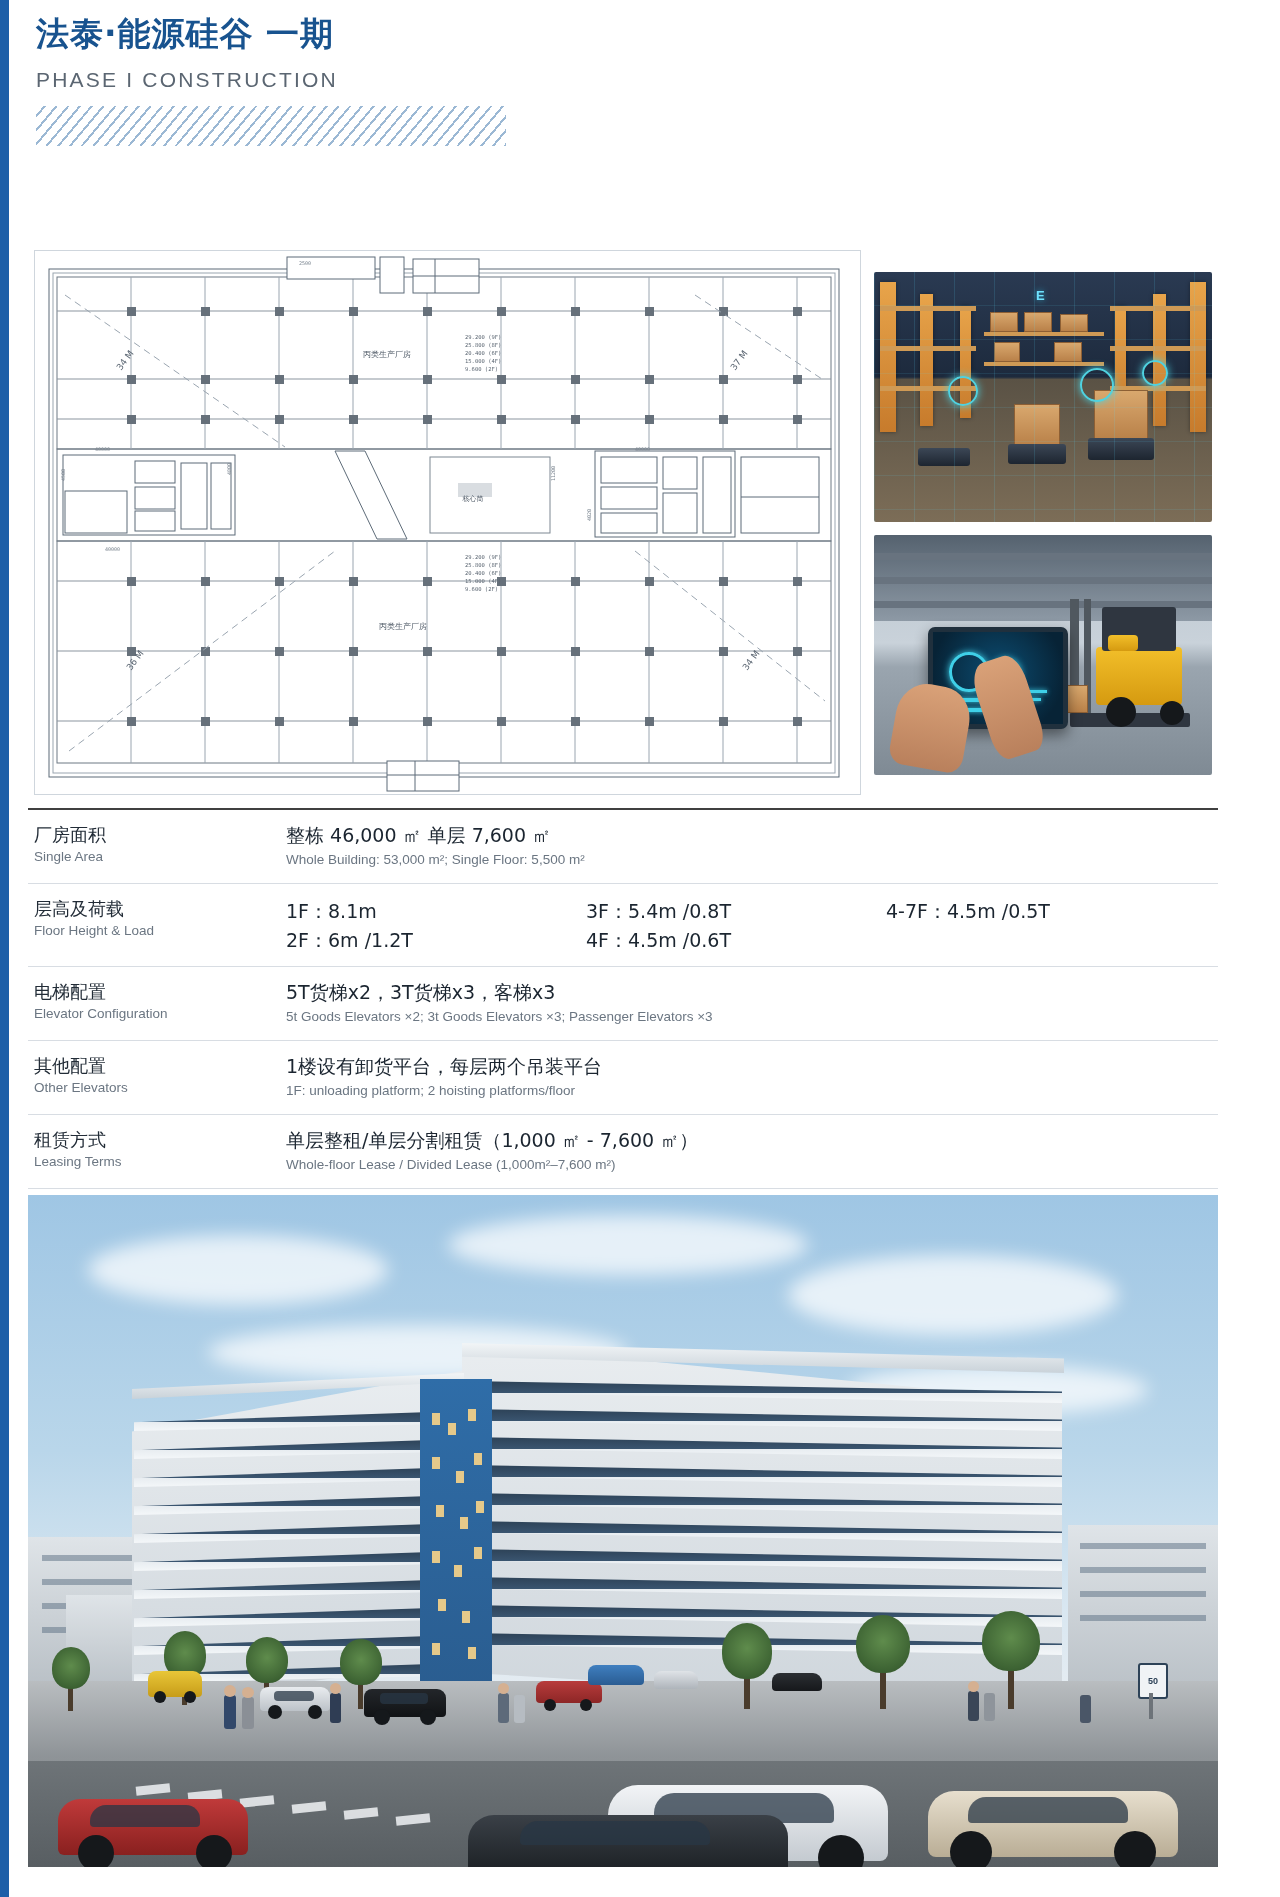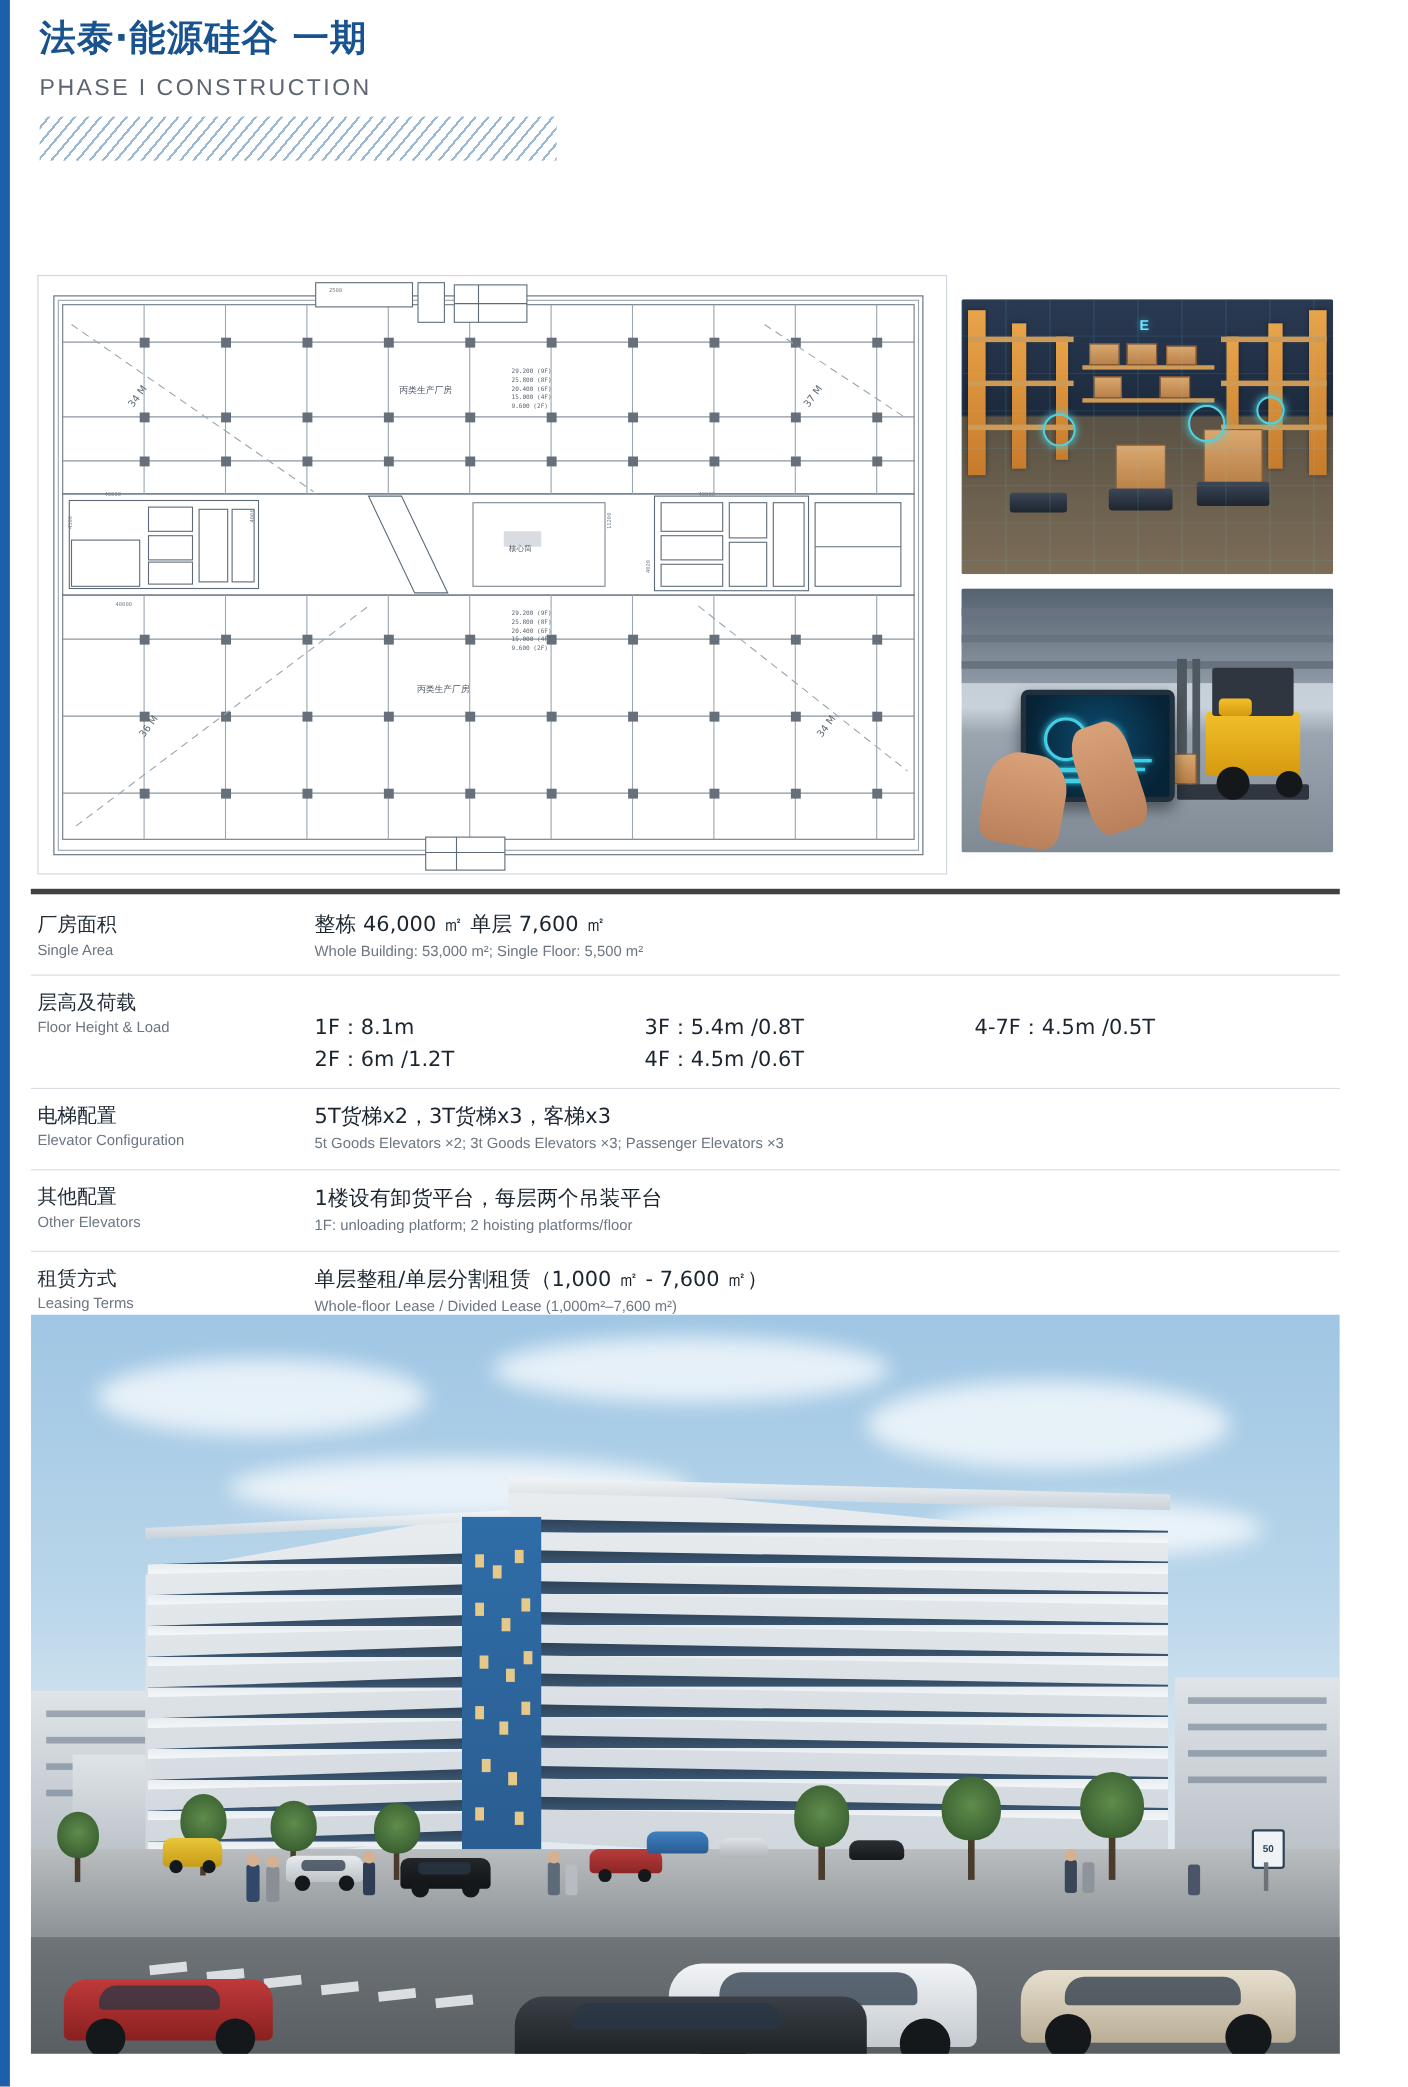--- a/index.html
+++ b/index.html
@@ -198,21 +198,21 @@
     left: 28px; top: 808px;
     width: 1190px;
   }
   .spec-row {
     display: flex;
     align-items: flex-start;
     border-bottom: 1px solid #d8dde3;
     padding: 13px 0 12px 0;
     min-height: 48px;
   }
-  .spec-row:first-child { border-top: 5px solid #404040; align-items: center; }
+  .spec-row:first-child { border-top: 2px solid #404040; }
   .spec-label {
     width: 258px;
     flex: 0 0 258px;
     padding-left: 6px;
     box-sizing: border-box;
   }
   .label-cn {
     font-family: "DejaVu Sans", sans-serif;
     font-size: 18px;
     color: #222c37;
@@ -235,21 +235,20 @@
     color: #6b7682;
     margin-top: 3px;
   }
   .fh-grid {
     display: flex;
     gap: 0;
   }
   .fh-col {
     width: 300px;
     flex: 0 0 300px;
-    margin-top: 20px;
   }
   .fh-col .line {
     font-family: "DejaVu Sans", sans-serif;
     font-size: 19px;
     color: #1b2530;
     line-height: 1.5;
   }
 
   
   .hero {

